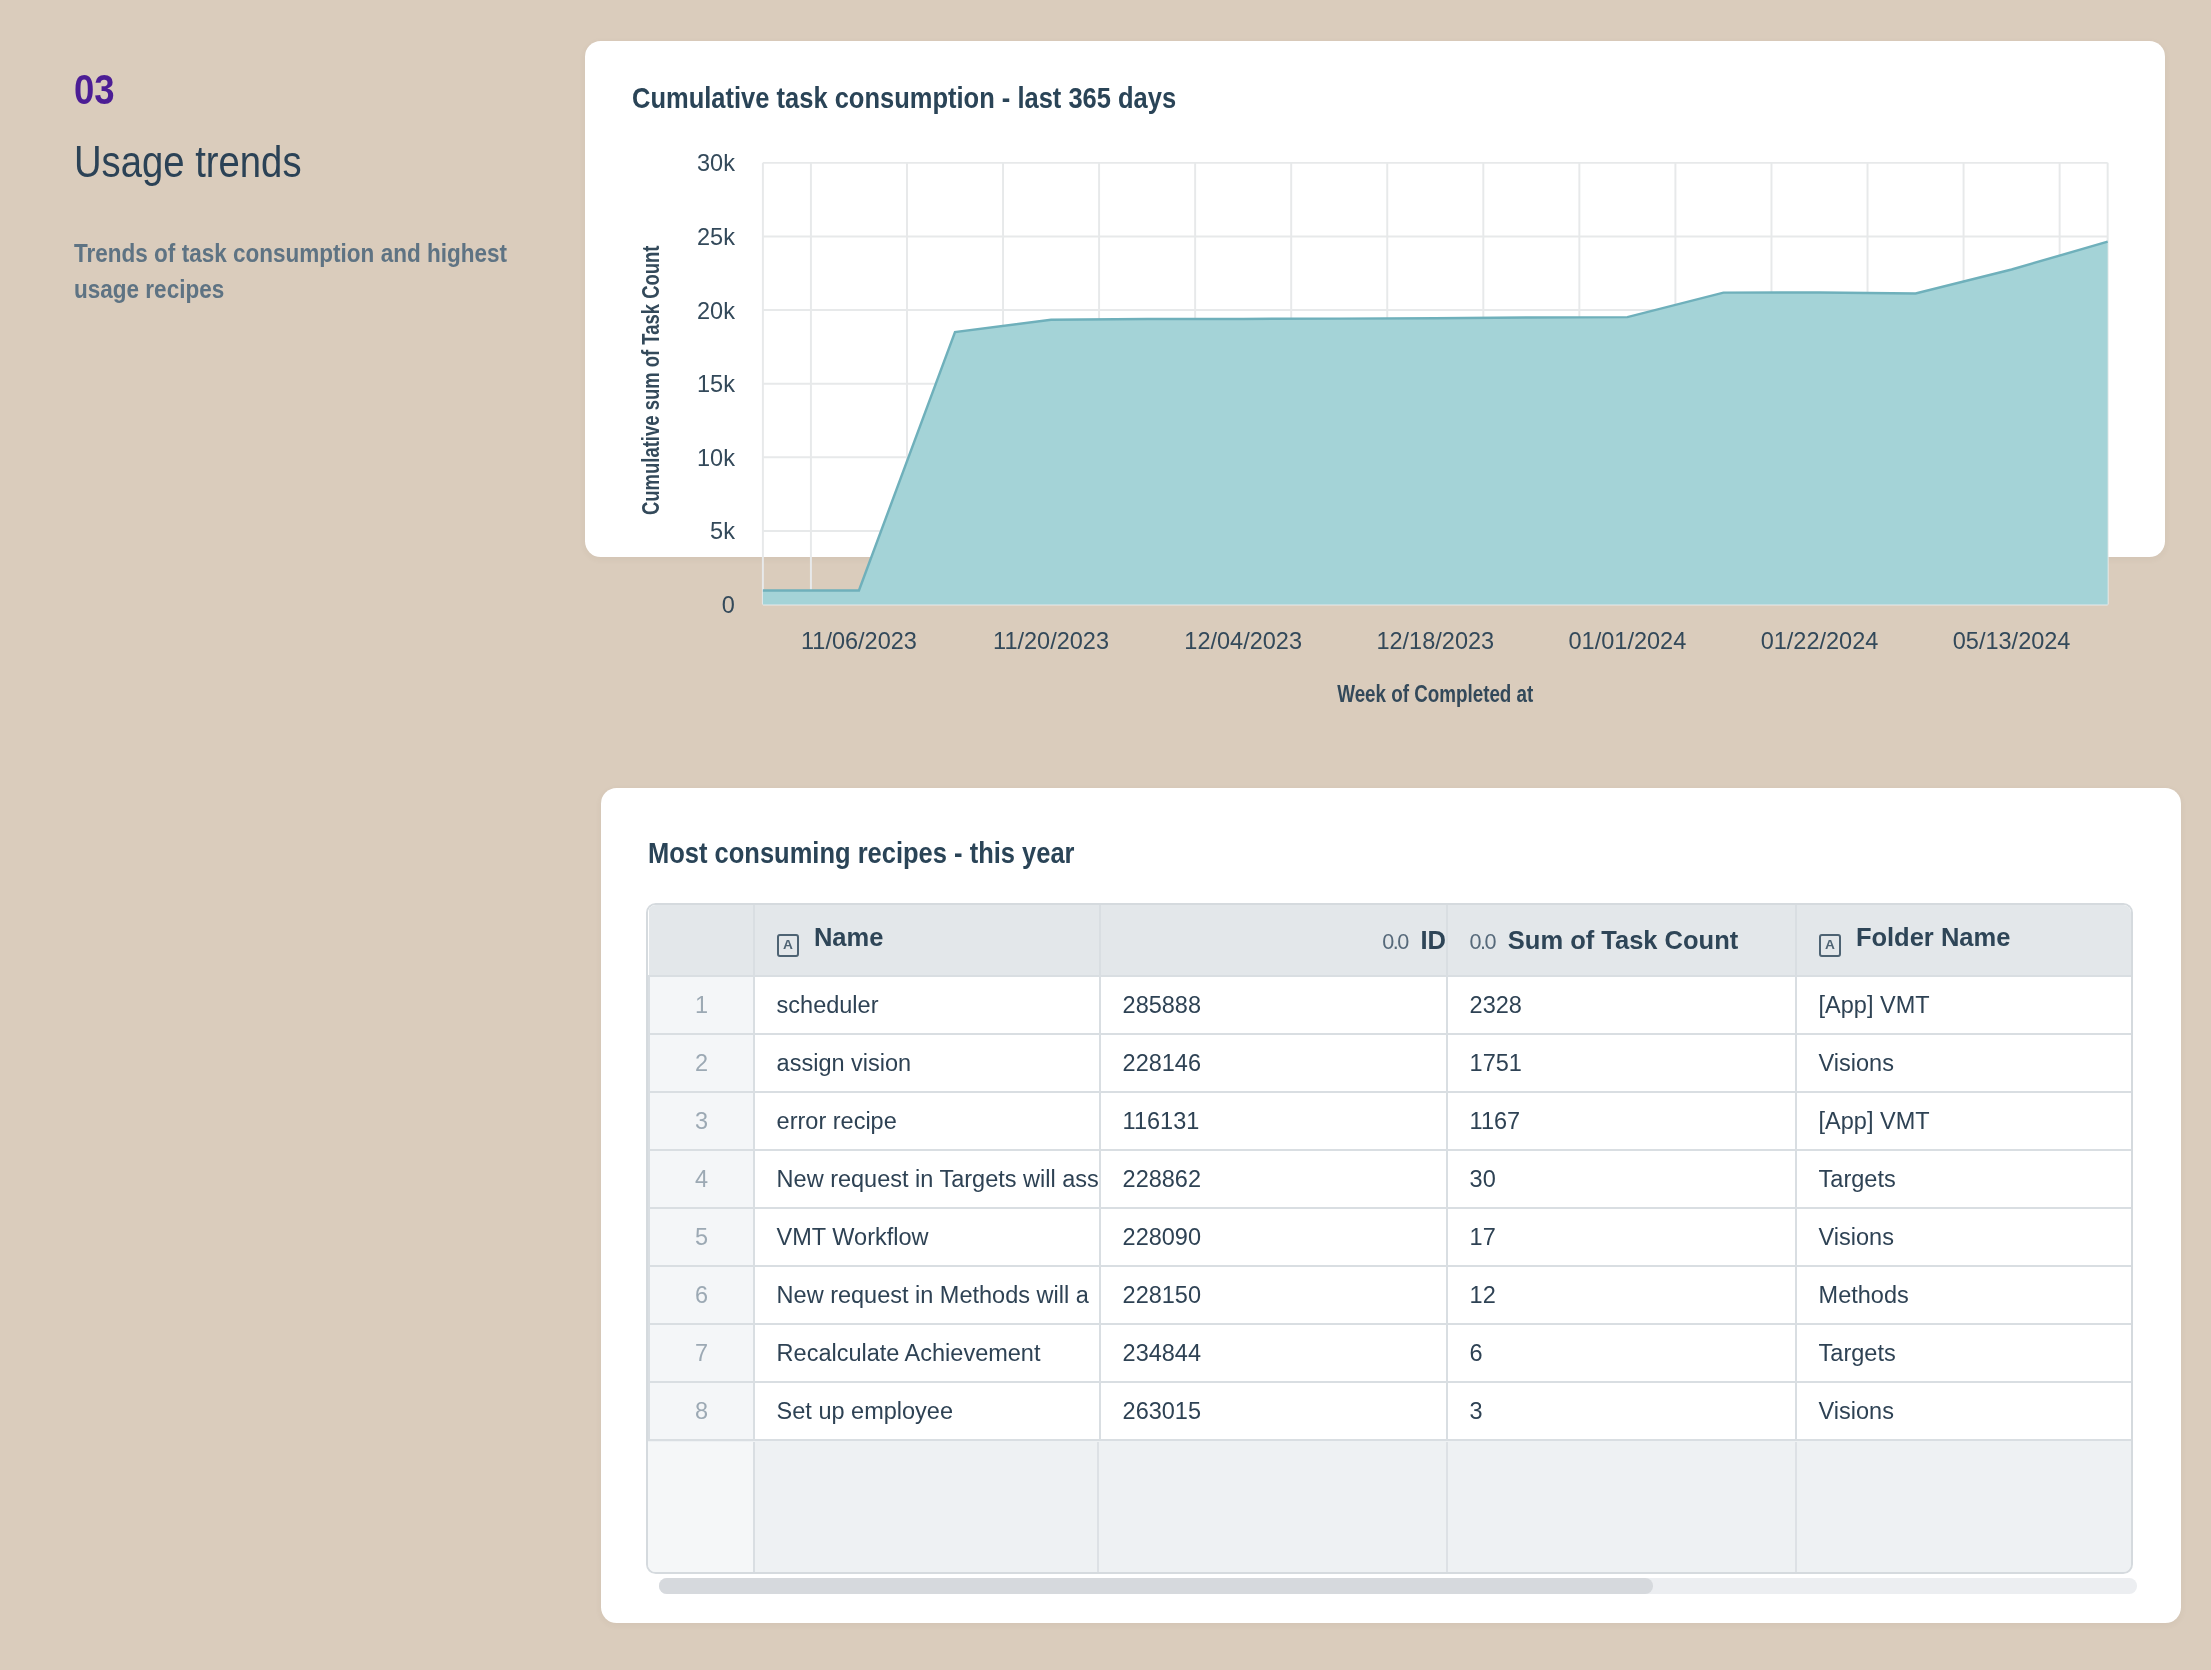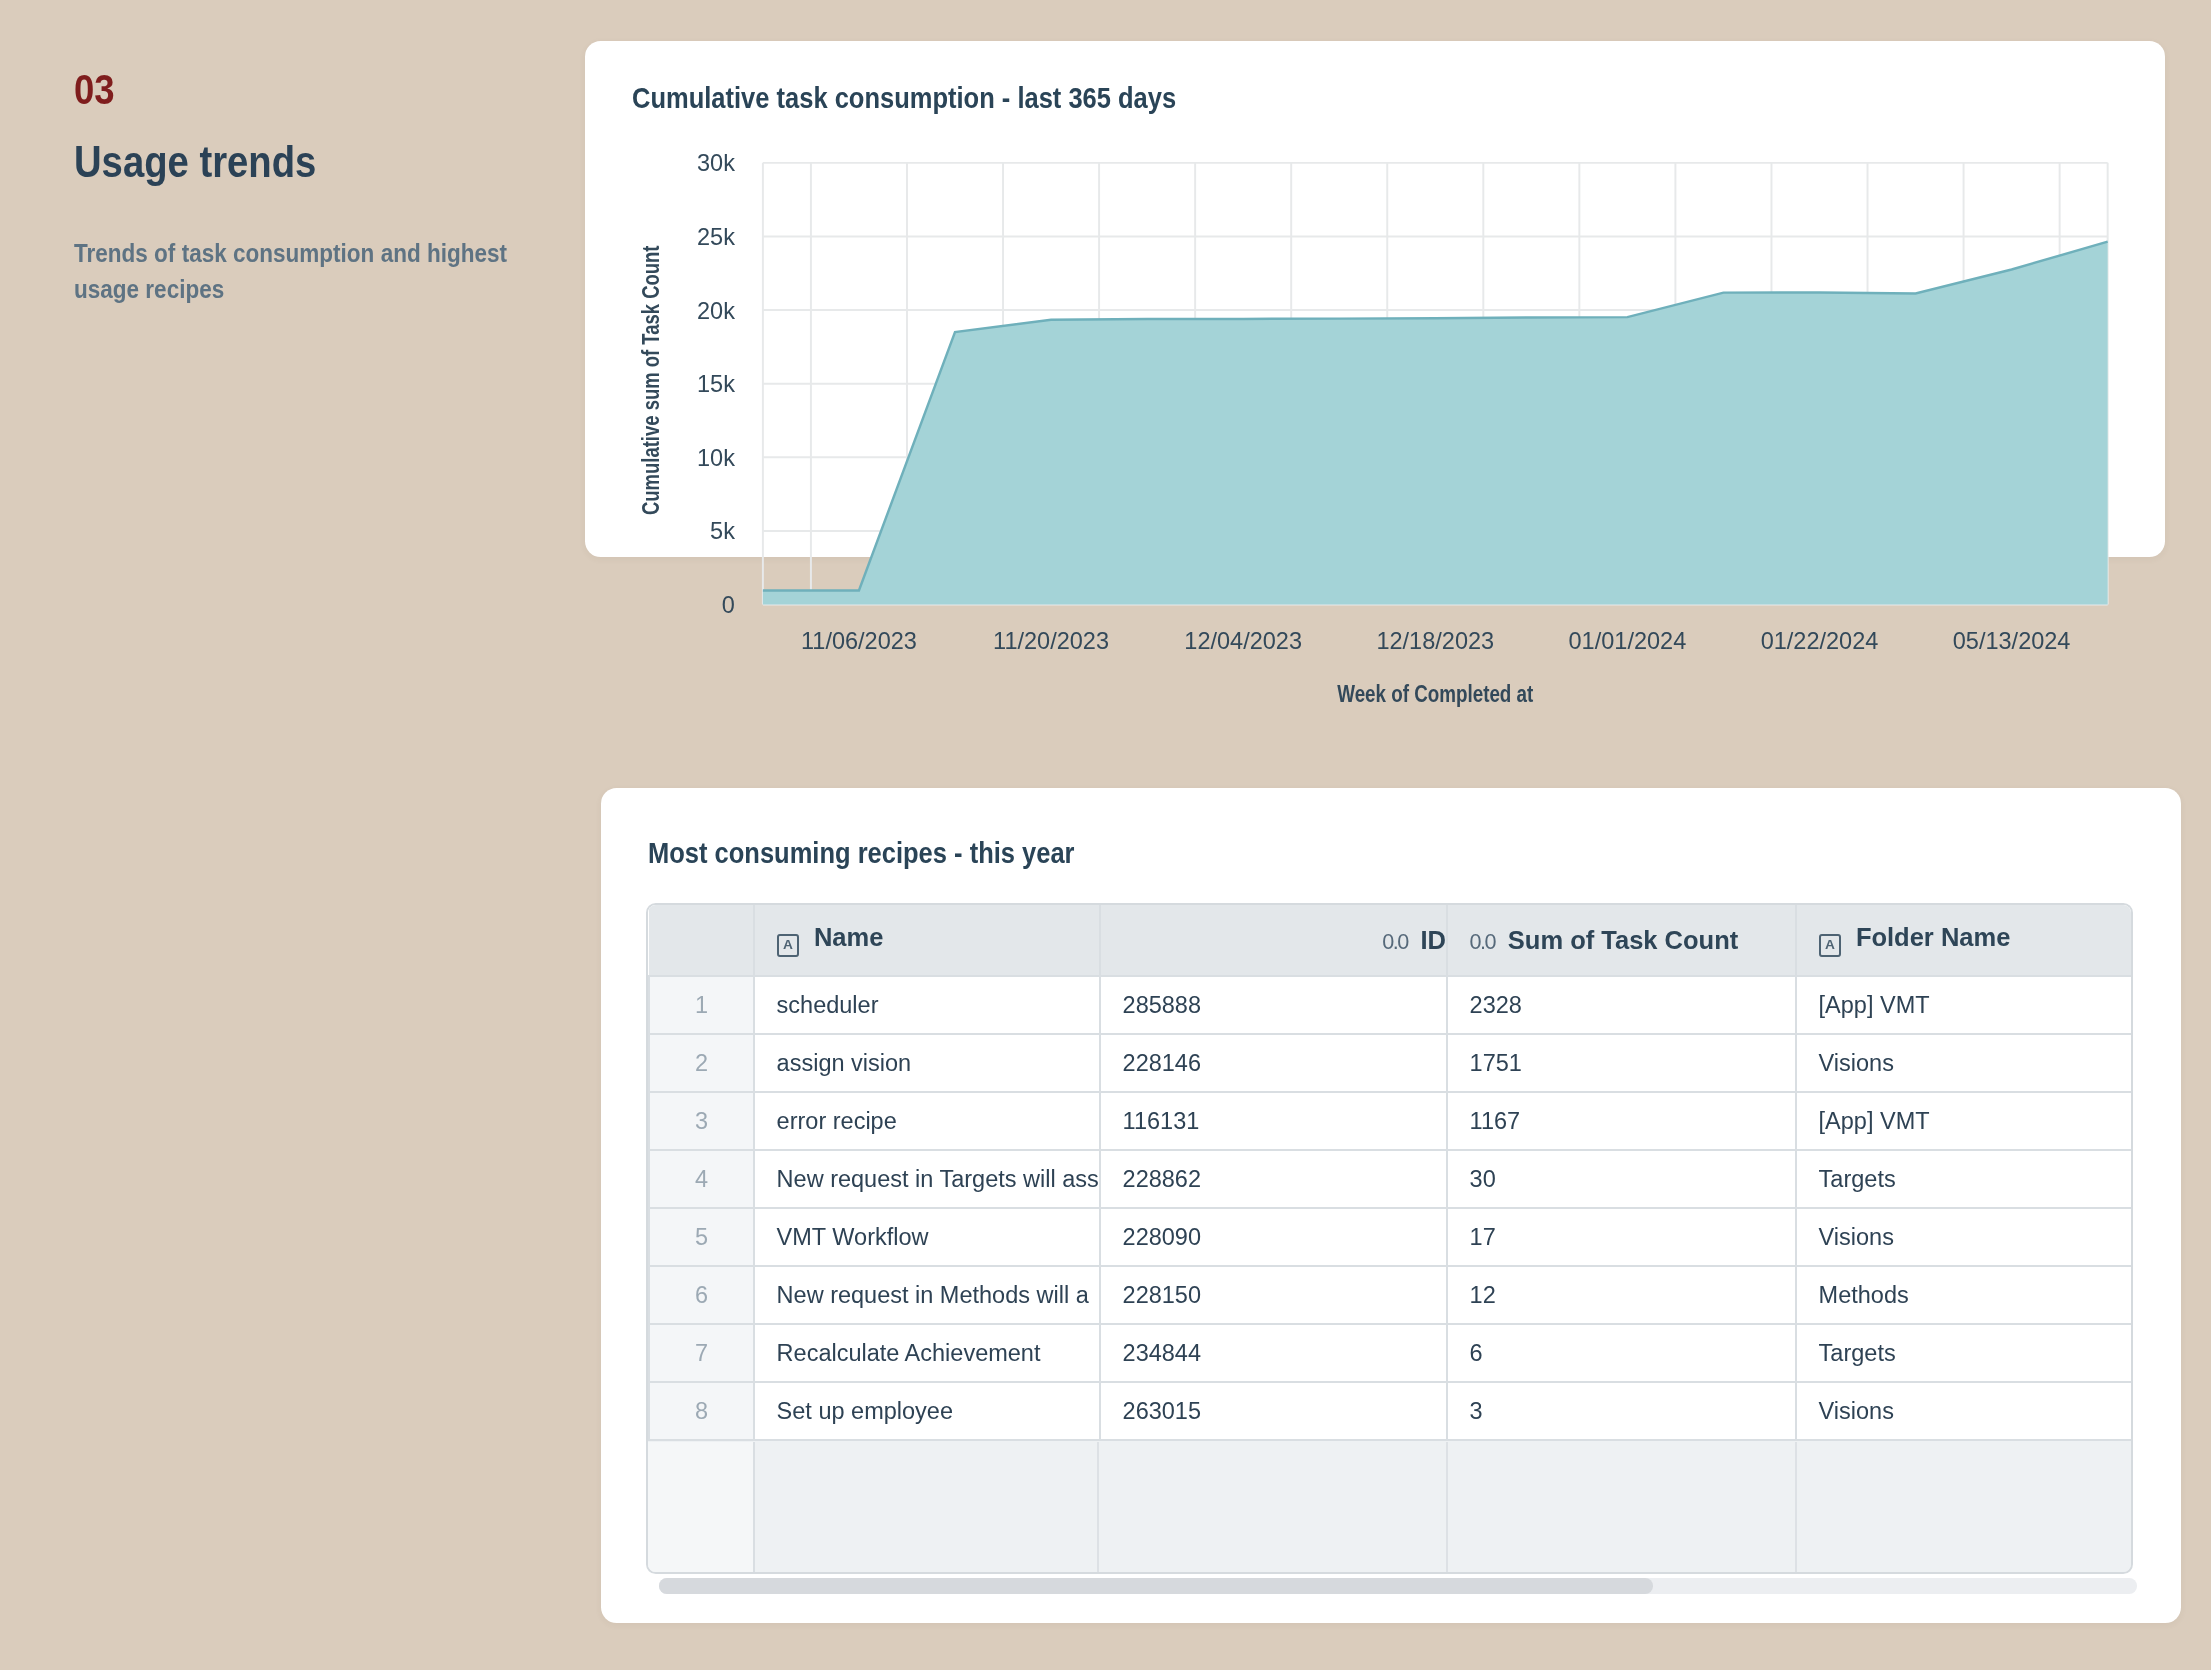--- a/index.html
+++ b/index.html
@@ -1,22 +1,22 @@
 <!DOCTYPE html>
 <html><head>
 <meta charset="utf-8">
 <style>
   html,body{margin:0;padding:0;}
   body{width:2211px;height:1670px;background:#daccbc;font-family:"Liberation Sans",sans-serif;position:relative;overflow:hidden;}
   .card{position:absolute;background:#ffffff;border-radius:15.7px;box-shadow:0 2px 7.8px rgba(90,70,50,0.06);}
   #card1{left:585px;top:41px;width:1580px;height:516px;}
   #card2{left:585px;top:788px;width:1580px;height:835px;margin-left:16px;}
   .sqz{display:inline-block;transform:scaleX(0.85);transform-origin:left center;white-space:nowrap;}
-  .h03{position:absolute;left:74px;top:65px;font-size:43px;font-weight:bold;color:#7f1d1d;}
-  .husage{position:absolute;left:74px;top:136px;font-size:45px;font-weight:bold;color:#2b4256;}
+  .h03{position:absolute;left:74px;top:65px;font-size:43px;font-weight:bold;color:#4c1d95;}
+  .husage{position:absolute;left:74px;top:136px;font-size:45px;font-weight:normal;color:#2b4256;}
   .hdesc{position:absolute;left:74px;top:235px;font-size:26.5px;font-weight:bold;color:#5e7383;line-height:36px;width:549px;}
   .cardtitle{position:absolute;left:47px;font-size:30px;font-weight:bold;color:#2a4457;}
   
   .tblwrap{position:absolute;left:45px;top:115px;width:1483px;height:667px;border:2px solid #d5dade;border-radius:9.8px;overflow:hidden;background:#eef1f3;}
   table.t{border-collapse:collapse;table-layout:fixed;width:1483px;font-size:23.5px;color:#2e4254;background:#ffffff;}
   table.t td,table.t th{border:2px solid #d9dee2;padding:0 0 0 21.6px;text-align:left;font-weight:normal;overflow:hidden;white-space:nowrap;}
   table.t tr{height:58px;}
   table.t tr.hdr{height:71px;}
   table.t tr.hdr th{background:#e3e7ea;font-weight:bold;font-size:25.5px;color:#2e4557;}
   table.t td.num{background:#f4f6f8;color:#9ca9b4;text-align:center;padding:0;}

